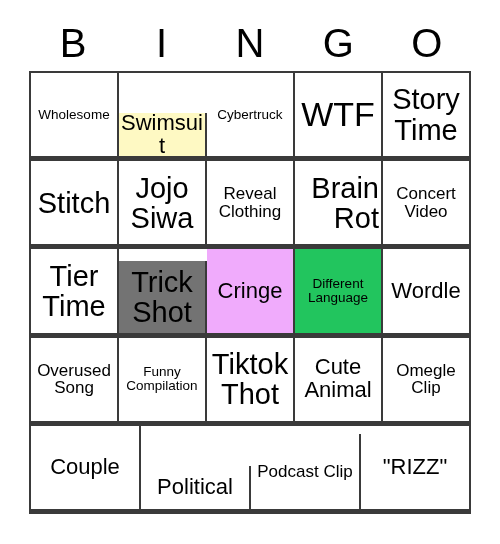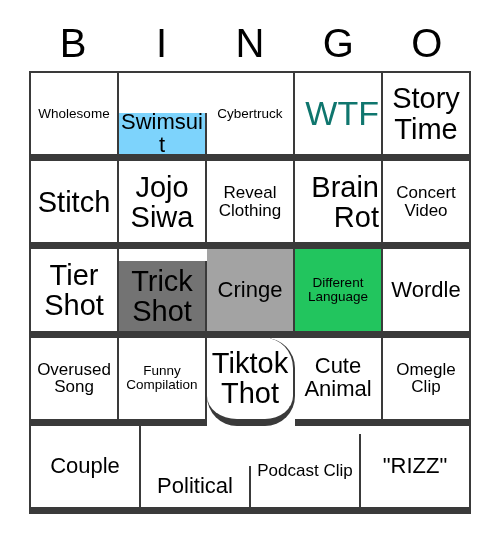--- a/index.html
+++ b/index.html
@@ -59,21 +59,21 @@
   .grid-row {
     flex: 1 1 0;
     display: flex;
     min-height: 0;
   }
   .cell {
     flex: 1 1 0;
     min-width: 0;
     box-sizing: border-box;
     border-right: 2px solid #3a3a3a;
-    border-bottom: 7px solid #0f766e;
+    border-bottom: 5px solid #0f766e;
     display: flex;
     align-items: center;
     justify-content: center;
     text-align: center;
     padding: 1px 2px;
     background: #ffffff;
   }
   .cell-text {
     display: block;
     width: 100%;
@@ -101,28 +101,28 @@
     <div class="header-letter" style="color: rgb(0, 0, 0);">G</div>
     <div class="header-letter" style="color: rgb(0, 0, 0);">O</div>
   </div>
 
   <div id="grid" style="border-top-color: rgb(58, 58, 58); border-left-color: rgb(58, 58, 58);">
 
     <div class="grid-row">
       <div class="cell" style="border-right-color: rgb(58, 58, 58); border-bottom-color: rgb(58, 58, 58); background: rgb(255, 255, 255);">
           <span class="cell-text fs-xs" style="color: rgb(0, 0, 0);">Wholesome</span>
         </div>
-      <div class="cell" style="border-right-color: rgb(58, 58, 58); border-bottom-color: rgb(58, 58, 58); background: #7dd3fc; margin-top: 40px;">
+      <div class="cell" style="border-right-color: rgb(58, 58, 58); border-bottom-color: rgb(58, 58, 58); background: #fef9c3; margin-top: 40px;">
           <span class="cell-text fs-md" style="color: rgb(0, 0, 0);">Swimsuit</span>
         </div>
       <div class="cell" style="border-right-color: rgb(58, 58, 58); border-bottom-color: rgb(58, 58, 58); background: rgb(255, 255, 255);">
           <span class="cell-text fs-xs" style="color: rgb(0, 0, 0);">Cybertruck</span>
         </div>
       <div class="cell" style="border-right-color: rgb(58, 58, 58); border-bottom-color: rgb(58, 58, 58); background: rgb(255, 255, 255);">
-          <span class="cell-text fs-xl" style="color: #0f766e; text-align: right;">WTF</span>
+          <span class="cell-text fs-xl" style="color: #000000;">WTF</span>
         </div>
       <div class="cell" style="border-right-color: rgb(58, 58, 58); border-bottom-color: rgb(58, 58, 58); background: rgb(255, 255, 255);">
           <span class="cell-text fs-lg" style="color: rgb(0, 0, 0);">Story Time</span>
         </div>
     </div>
 
     <div class="grid-row">
       <div class="cell" style="border-right-color: rgb(58, 58, 58); border-bottom-color: rgb(58, 58, 58); background: rgb(255, 255, 255);">
           <span class="cell-text fs-lg" style="color: rgb(0, 0, 0);">Stitch</span>
         </div>
@@ -135,44 +135,44 @@
       <div class="cell" style="border-right-color: rgb(58, 58, 58); border-bottom-color: rgb(58, 58, 58); background: rgb(255, 255, 255); text-align: right;">
           <span class="cell-text fs-lg" style="color: rgb(0, 0, 0);">Brain Rot</span>
         </div>
       <div class="cell" style="border-right-color: rgb(58, 58, 58); border-bottom-color: rgb(58, 58, 58); background: rgb(255, 255, 255);">
           <span class="cell-text fs-sm" style="color: rgb(0, 0, 0);">Concert Video</span>
         </div>
     </div>
 
     <div class="grid-row">
       <div class="cell" style="border-right-color: rgb(58, 58, 58); border-bottom-color: rgb(58, 58, 58); background: rgb(255, 255, 255);">
-          <span class="cell-text fs-lg" style="color: rgb(0, 0, 0);">Tier Shot</span>
+          <span class="cell-text fs-lg" style="color: rgb(0, 0, 0);">Tier Time</span>
         </div>
       <div class="cell" style="border-right-color: rgb(58, 58, 58); border-bottom-color: rgb(58, 58, 58); background: #737373; margin-top: 12px;">
           <span class="cell-text fs-lg" style="color: rgb(0, 0, 0);">Trick Shot</span>
         </div>
-      <div class="cell" style="border-right-color: rgb(58, 58, 58); border-bottom-color: rgb(58, 58, 58); background: #a3a3a3;">
+      <div class="cell" style="border-right-color: rgb(58, 58, 58); border-bottom-color: rgb(58, 58, 58); background: #f0abfc;">
           <span class="cell-text fs-md" style="color: rgb(0, 0, 0);">Cringe</span>
         </div>
       <div class="cell" style="border-right-color: rgb(58, 58, 58); border-bottom-color: rgb(58, 58, 58); background: #22c55e;">
           <span class="cell-text fs-xs" style="color: rgb(0, 0, 0);">Different Language</span>
         </div>
       <div class="cell" style="border-right-color: rgb(58, 58, 58); border-bottom-color: rgb(58, 58, 58); background: rgb(255, 255, 255);">
           <span class="cell-text fs-md" style="color: rgb(0, 0, 0);">Wordle</span>
         </div>
     </div>
 
     <div class="grid-row">
       <div class="cell" style="border-right-color: rgb(58, 58, 58); border-bottom-color: rgb(58, 58, 58); background: rgb(255, 255, 255);">
           <span class="cell-text fs-sm" style="color: rgb(0, 0, 0);">Overused Song</span>
         </div>
       <div class="cell" style="border-right-color: rgb(58, 58, 58); border-bottom-color: rgb(58, 58, 58); background: rgb(255, 255, 255);">
           <span class="cell-text fs-xs" style="color: rgb(0, 0, 0);">Funny Compilation</span>
         </div>
-      <div class="cell" style="border-right-color: rgb(58, 58, 58); border-bottom-color: rgb(58, 58, 58); background: rgb(255, 255, 255); border-radius: 30px;">
+      <div class="cell" style="border-right-color: rgb(58, 58, 58); border-bottom-color: rgb(58, 58, 58); background: rgb(255, 255, 255);">
           <span class="cell-text fs-lg" style="color: rgb(0, 0, 0);">Tiktok Thot</span>
         </div>
       <div class="cell" style="border-right-color: rgb(58, 58, 58); border-bottom-color: rgb(58, 58, 58); background: rgb(255, 255, 255);">
           <span class="cell-text fs-md" style="color: rgb(0, 0, 0);">Cute Animal</span>
         </div>
       <div class="cell" style="border-right-color: rgb(58, 58, 58); border-bottom-color: rgb(58, 58, 58); background: rgb(255, 255, 255);">
           <span class="cell-text fs-sm" style="color: rgb(0, 0, 0);">Omegle Clip</span>
         </div>
     </div>
 

